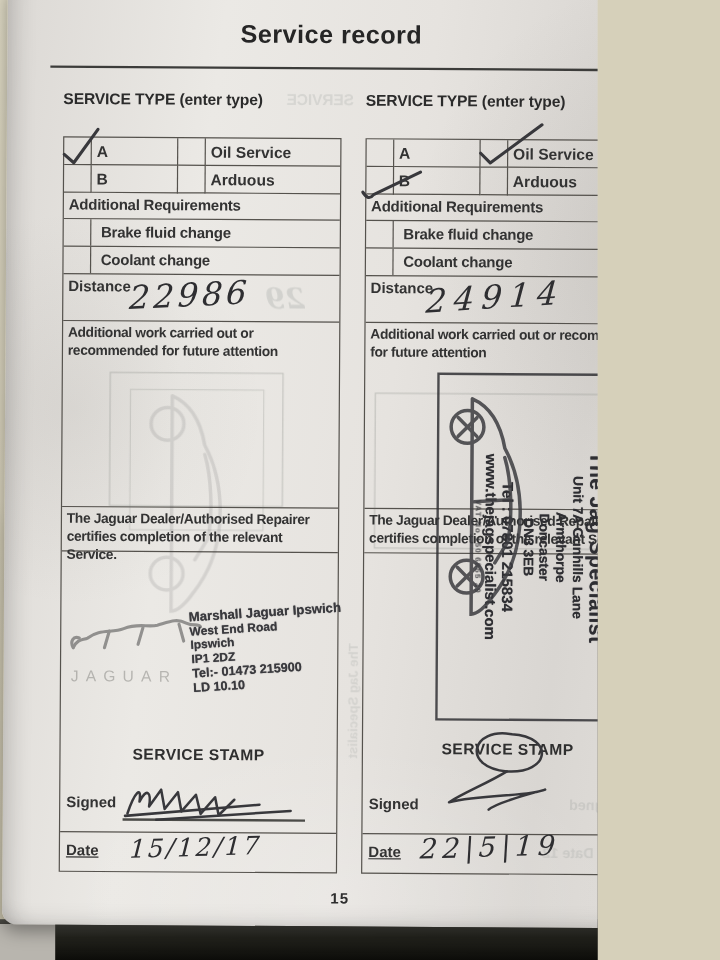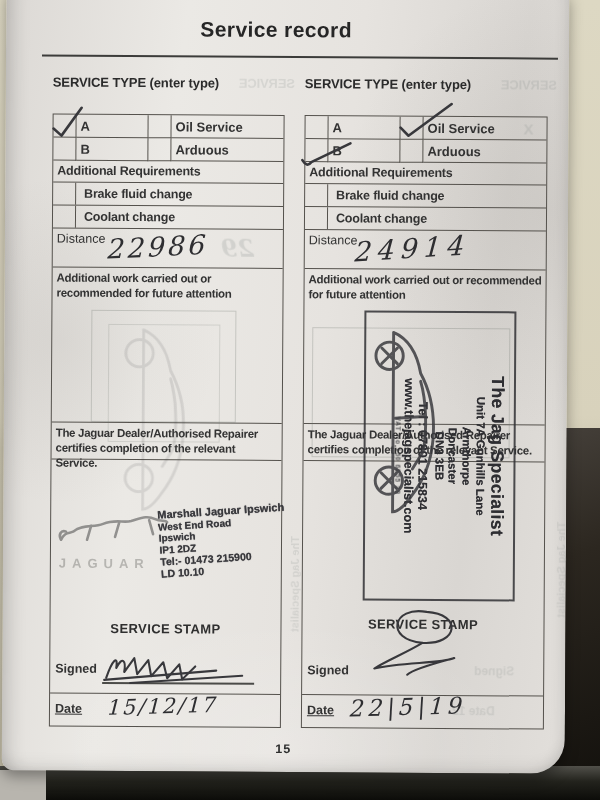--- a/index.html
+++ b/index.html
@@ -1,17 +1,17 @@
 <!DOCTYPE html>
 <html><head>
 <meta charset="utf-8">
 <style>
   html,body{margin:0;padding:0;}
   body{width:600px;height:800px;font-family:"Liberation Sans",sans-serif;overflow:hidden;background:#d6d0ba;}
-  .photo{position:relative;width:600px;height:800px;overflow:hidden;
+  .photo{position:relative;width:498px;height:800px;overflow:hidden;
     background:linear-gradient(180deg,#ddd8c3 0%,#d8d2bc 52%,#cfc9b3 56%,#c8c2ac 100%);}
   .bg-dark-right{position:absolute;right:0;top:428px;width:52px;height:372px;
     background:linear-gradient(160deg,#45403a 0%,#2c2720 35%,#12100c 100%);}
   .bg-dark-bottom{position:absolute;left:0;bottom:0;width:600px;height:34px;
     background:linear-gradient(180deg,#51504a 0%,#23231d 45%,#0c0c09 100%);}
   .bg-corner-light{position:absolute;left:0;bottom:0;width:46px;height:30px;background:#b8b5ae;}
 
   .paper{position:absolute;left:4px;top:-10px;width:563px;height:782px;z-index:2;
     transform:rotate(.35deg);border-radius:3px 6px 34px 12px;
     background:
@@ -34,21 +34,21 @@
   .form-box{margin-top:24px;border:1.6px solid #55524d;position:relative;color:#333;}
   .b-b{border-bottom:1.4px solid #55524d;}
   .b-r{border-right:1.4px solid #55524d;}
   .type-grid{display:grid;grid-template-columns:23px 72px 23px 1fr;}
   .tcell{height:23px;line-height:23px;font-size:13px;font-weight:700;padding-left:4px;box-sizing:border-box;}
   .addreq{height:21px;line-height:21px;font-size:12.5px;font-weight:700;padding-left:4px;letter-spacing:-.2px;position:relative;}
   .chk-row{display:grid;grid-template-columns:23px 1fr;position:relative;}
   .chk-cell{height:22px;box-sizing:border-box;}
   .chk-label{height:22px;line-height:22px;font-size:12.5px;font-weight:700;padding-left:8px;letter-spacing:-.2px;}
   .distance-row{height:38px;position:relative;}
-  .distance-label{position:absolute;left:4px;top:3px;font-size:12.5px;font-weight:400;}
+  .distance-label{position:absolute;left:4px;top:3px;font-size:12.5px;font-weight:700;}
   .handwriting{font-family:"DejaVu Serif",serif;font-style:italic;color:#2e2e31;white-space:nowrap;}
   .distance-value{position:absolute;left:55px;top:2px;font-size:27px;letter-spacing:3px;transform:rotate(-3deg) skewX(-6deg);}
   .addwork{height:155px;padding:3px 4px;font-size:11.5px;font-weight:700;letter-spacing:-.3px;line-height:1.3;position:relative;box-sizing:border-box;}
   .certify{height:37px;padding:3px 4px;font-size:11.5px;font-weight:700;letter-spacing:-.3px;line-height:1.3;position:relative;box-sizing:border-box;}
   .stamp-area{height:188px;position:relative;}
   .service-stamp-label{position:absolute;bottom:12px;left:0;width:100%;text-align:center;
     font-size:13px;font-weight:700;letter-spacing:.4px;color:#2f2f2f;}
   .signed-row{height:45px;position:relative;}
   .row-label{position:absolute;left:5px;top:14px;font-size:12.5px;font-weight:700;}
   .date-row{height:32px;position:relative;}
@@ -59,21 +59,21 @@
   svg.ink{position:absolute;overflow:visible;}
   .ink path{fill:none;stroke:#38383c;stroke-linecap:round;stroke-linejoin:round;}
   .tick path{stroke-width:2.6;}
   .sig path{stroke-width:2.1;}
   .sig-underline{position:absolute;left:52px;bottom:9px;width:152px;height:1.6px;background:#4b4b48;}
 
   
   .marshall{position:absolute;left:6px;top:44px;width:222px;height:92px;}
   .leaper{position:absolute;left:0;top:6px;opacity:.55;}
   .leaper path{fill:none;stroke:#4b4b4b;stroke-width:2.6;stroke-linecap:round;}
-  .jaguar-word{position:absolute;left:2px;top:52px;font-size:13px;font-weight:700;
+  .jaguar-word{position:absolute;left:2px;top:52px;font-size:13px;font-weight:400;
     letter-spacing:6px;color:#6a6a66;opacity:.4;}
   .m-address{position:absolute;left:102px;top:0;width:130px;transform:rotate(-4deg);
     color:#3a3a3e;line-height:1.15;text-shadow:0 0 .7px rgba(55,55,60,.9);}
   .m-address .l0{font-size:11px;font-weight:700;}
   .m-address .l{font-size:10px;font-weight:700;}
   .m-address .lb{font-size:10.5px;font-weight:800;}
 
   
   .jagstamp{position:absolute;left:60px;top:194px;width:148px;height:286px;z-index:3;
     border:2.6px solid rgba(48,48,52,.85);}

